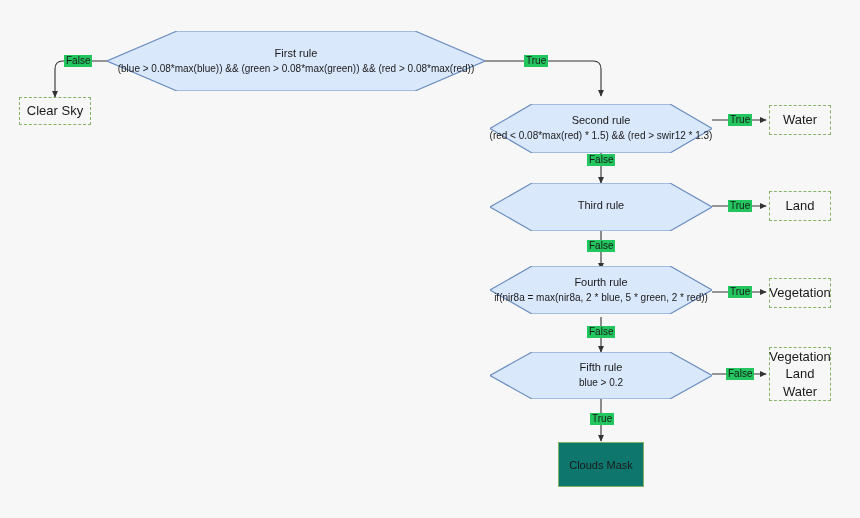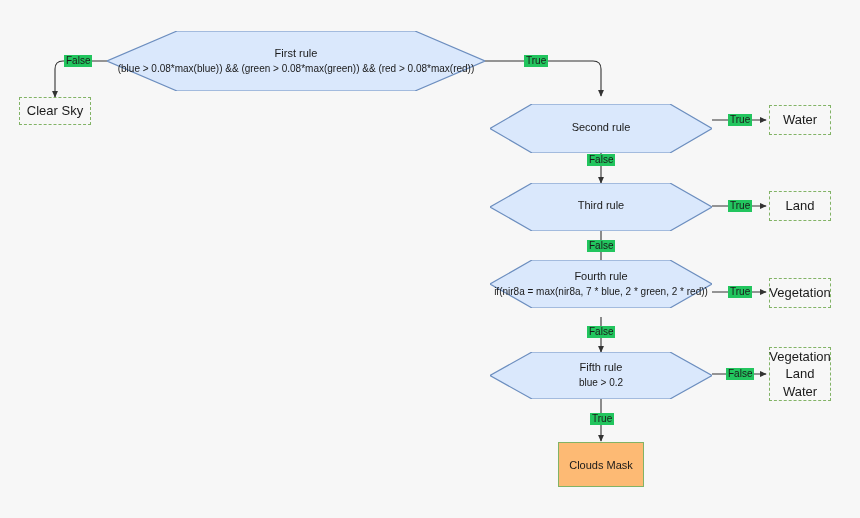--- a/index.html
+++ b/index.html
@@ -71,21 +71,21 @@
     text-align: center;
     font-size: 13px;
     color: #1a1a1a;
     line-height: 1.35;
     box-sizing: border-box;
   }
   
   .result {
     position: absolute;
     border: 1.2px solid #82b366;
-    background: #fdba74;
+    background: #0f766e;
     display: flex;
     align-items: center;
     justify-content: center;
     text-align: center;
     font-size: 11px;
     color: #1a1a1a;
     box-sizing: border-box;
   }
   
   .edge-label {
@@ -140,39 +140,40 @@
       <span class="dec-formula">(blue &gt; 0.08*max(blue)) &amp;&amp; (green &gt; 0.08*max(green)) &amp;&amp; (red &gt; 0.08*max(red))</span>
     </div>
   </div>
 
   <div class="decision" style="left:490px; top:104px; width:222px; height:49px;">
     <svg class="hex-bg" viewBox="0 0 222 49" preserveAspectRatio="none">
       <polygon points="0,24.5 42,0 180,0 222,24.5 180,49 42,49" fill="#dae8fc" stroke="#6c8ebf" stroke-width="1.2"></polygon>
     </svg>
     <div class="hex-text">
       <span class="dec-title">Second rule</span>
+      <span class="dec-formula">(red &lt; 0.08*max(red) * 1.5) &amp;&amp; (red &gt; swir12 * 1.3)</span>
     </div>
   </div>
 
   <div class="decision" style="left:490px; top:183px; width:222px; height:48px;text-align:right;">
     <svg class="hex-bg" viewBox="0 0 222 48" preserveAspectRatio="none">
       <polygon points="0,24 42,0 180,0 222,24 180,48 42,48" fill="#dae8fc" stroke="#6c8ebf" stroke-width="1.2"></polygon>
     </svg>
     <div class="hex-text">
       <span class="dec-title">Third rule</span>
     </div>
   </div>
 
-  <div class="decision" style="left:490px; top:260px; width:222px; height:48px;">
+  <div class="decision" style="left:490px; top:266px; width:222px; height:48px;">
     <svg class="hex-bg" viewBox="0 0 222 48" preserveAspectRatio="none">
       <polygon points="0,24 42,0 180,0 222,24 180,48 42,48" fill="#dae8fc" stroke="#6c8ebf" stroke-width="1.2"></polygon>
     </svg>
     <div class="hex-text">
       <span class="dec-title">Fourth rule</span>
-      <span class="dec-formula">if(nir8a = max(nir8a, 7 * blue, 2 * green, 2 * red))</span>
+      <span class="dec-formula">if(nir8a = max(nir8a, 2 * blue, 5 * green, 2 * red))</span>
     </div>
   </div>
 
   <div class="decision" style="left:490px; top:352px; width:222px; height:47px;">
     <svg class="hex-bg" viewBox="0 0 222 47" preserveAspectRatio="none">
       <polygon points="0,23.5 42,0 180,0 222,23.5 180,47 42,47" fill="#dae8fc" stroke="#6c8ebf" stroke-width="1.2"></polygon>
     </svg>
     <div class="hex-text">
       <span class="dec-title">Fifth rule</span>
       <span class="dec-formula">blue &gt; 0.2</span>

